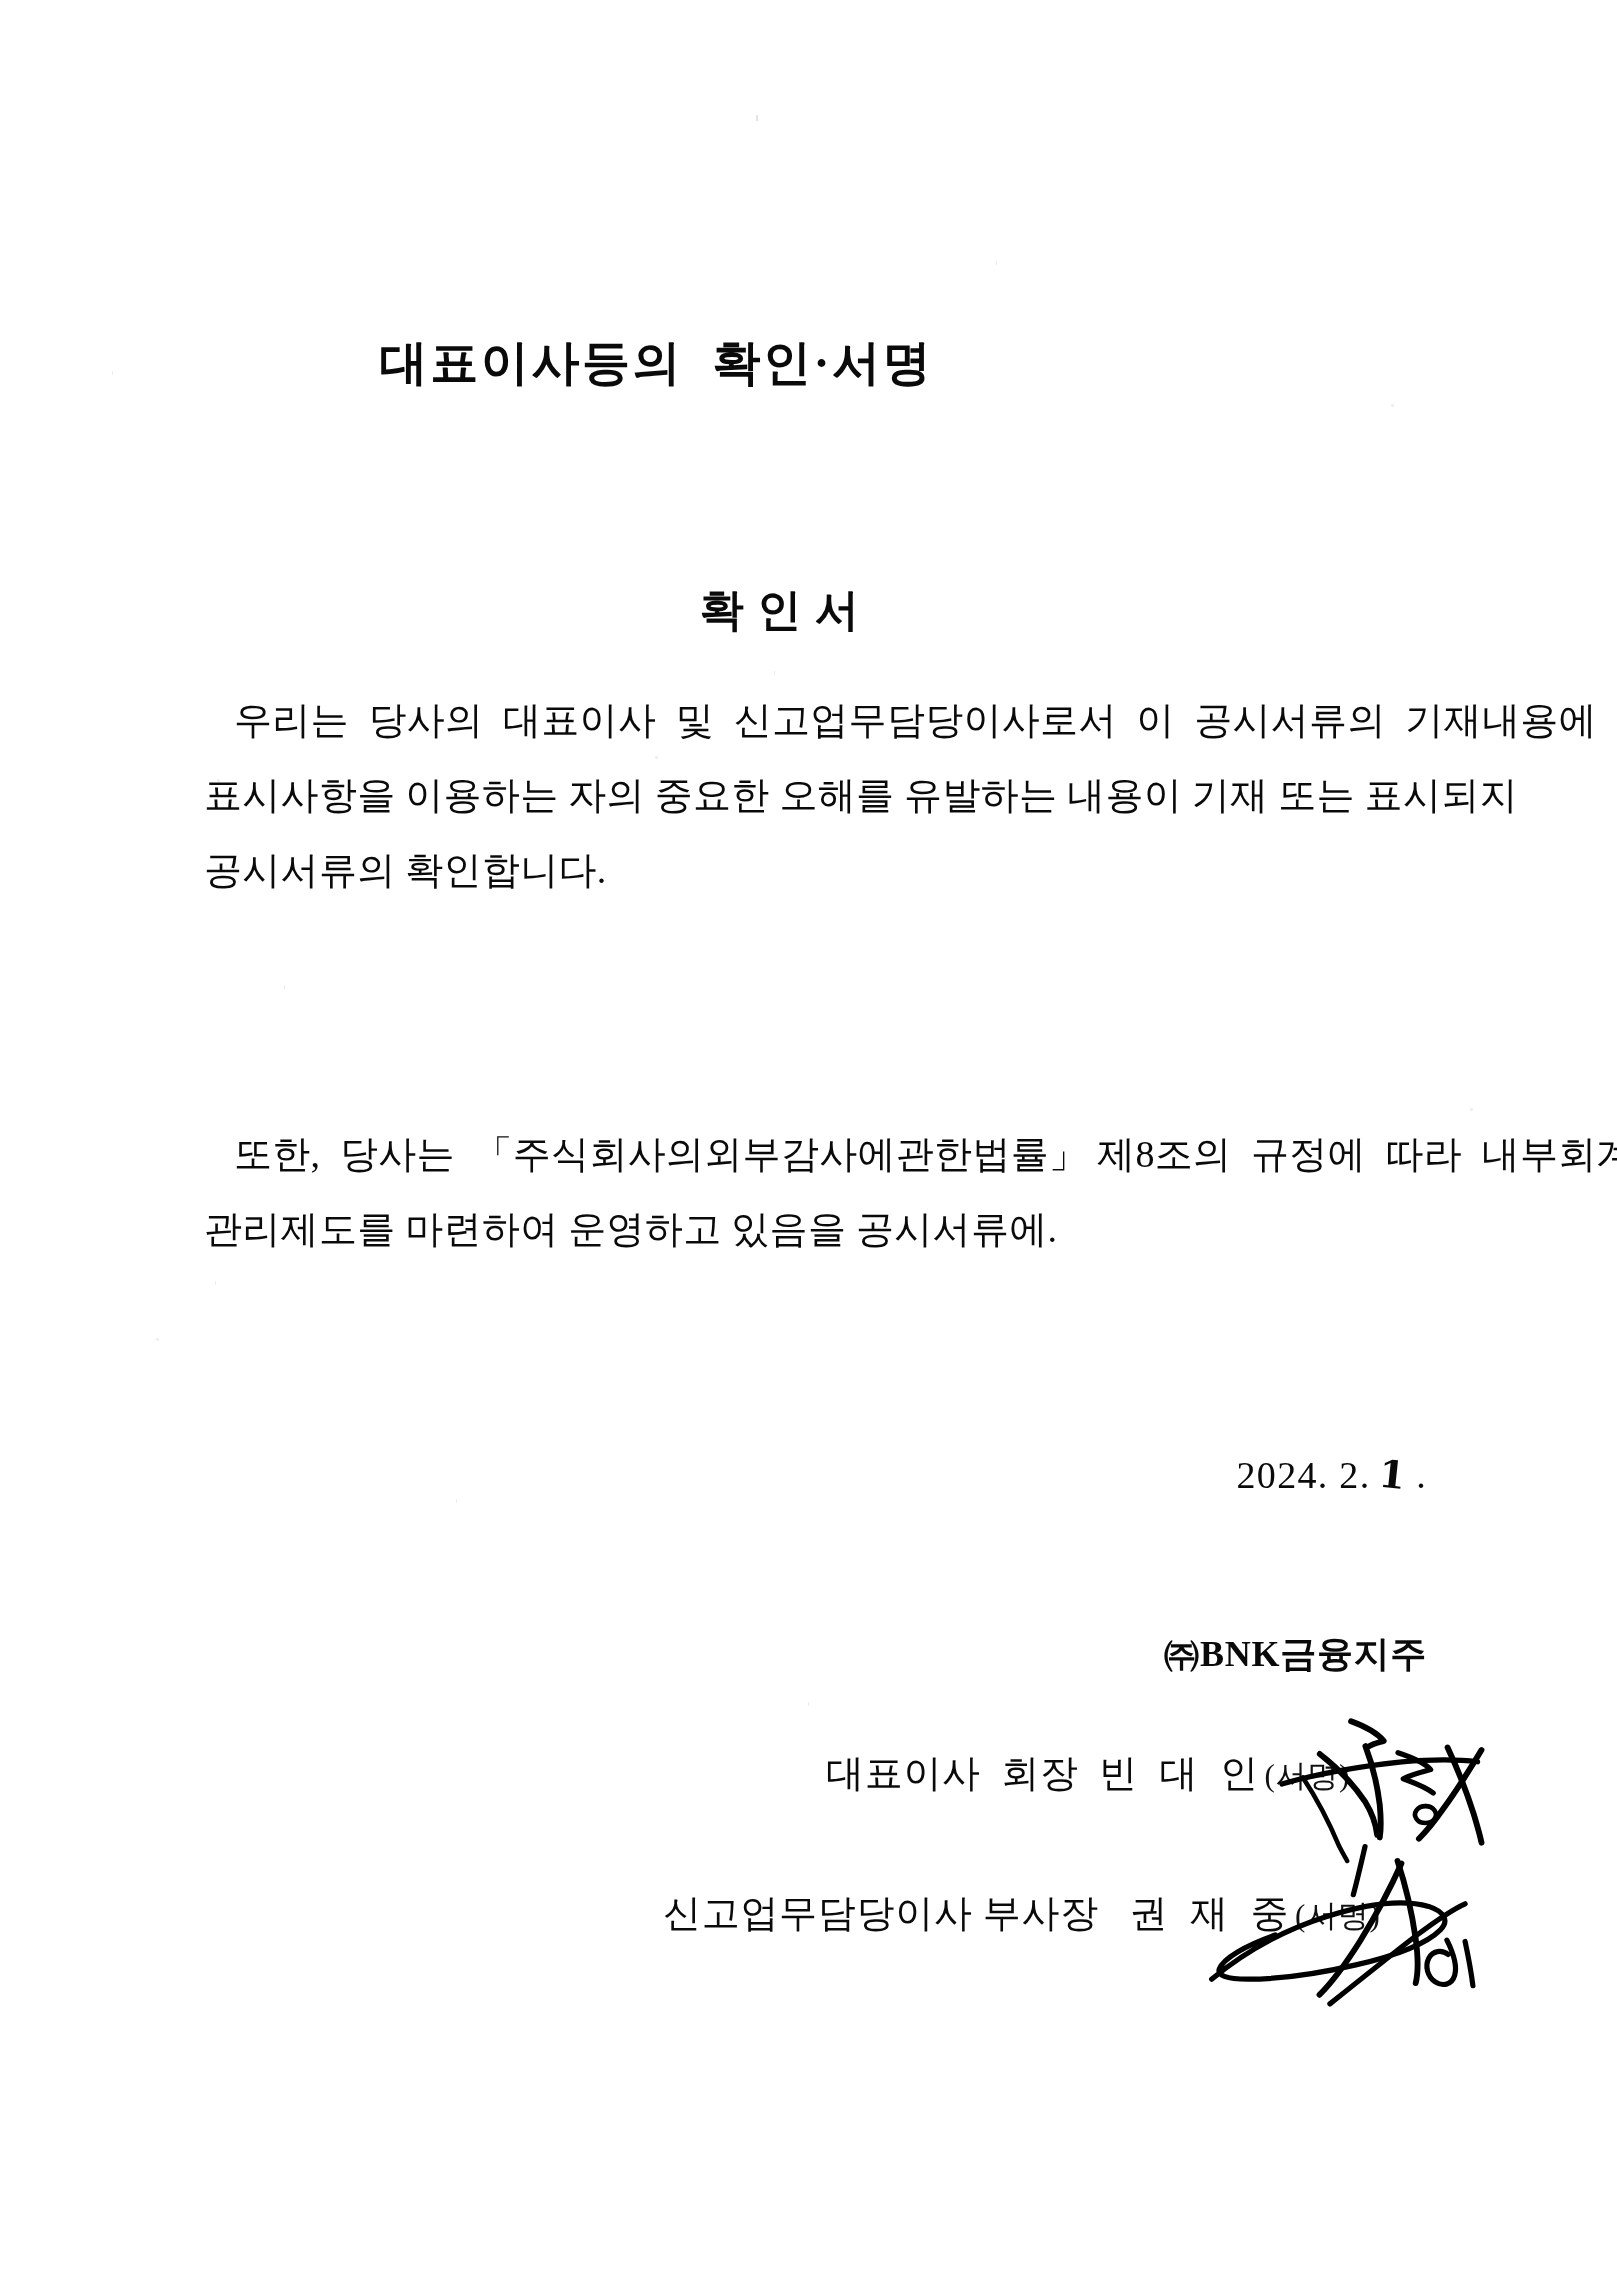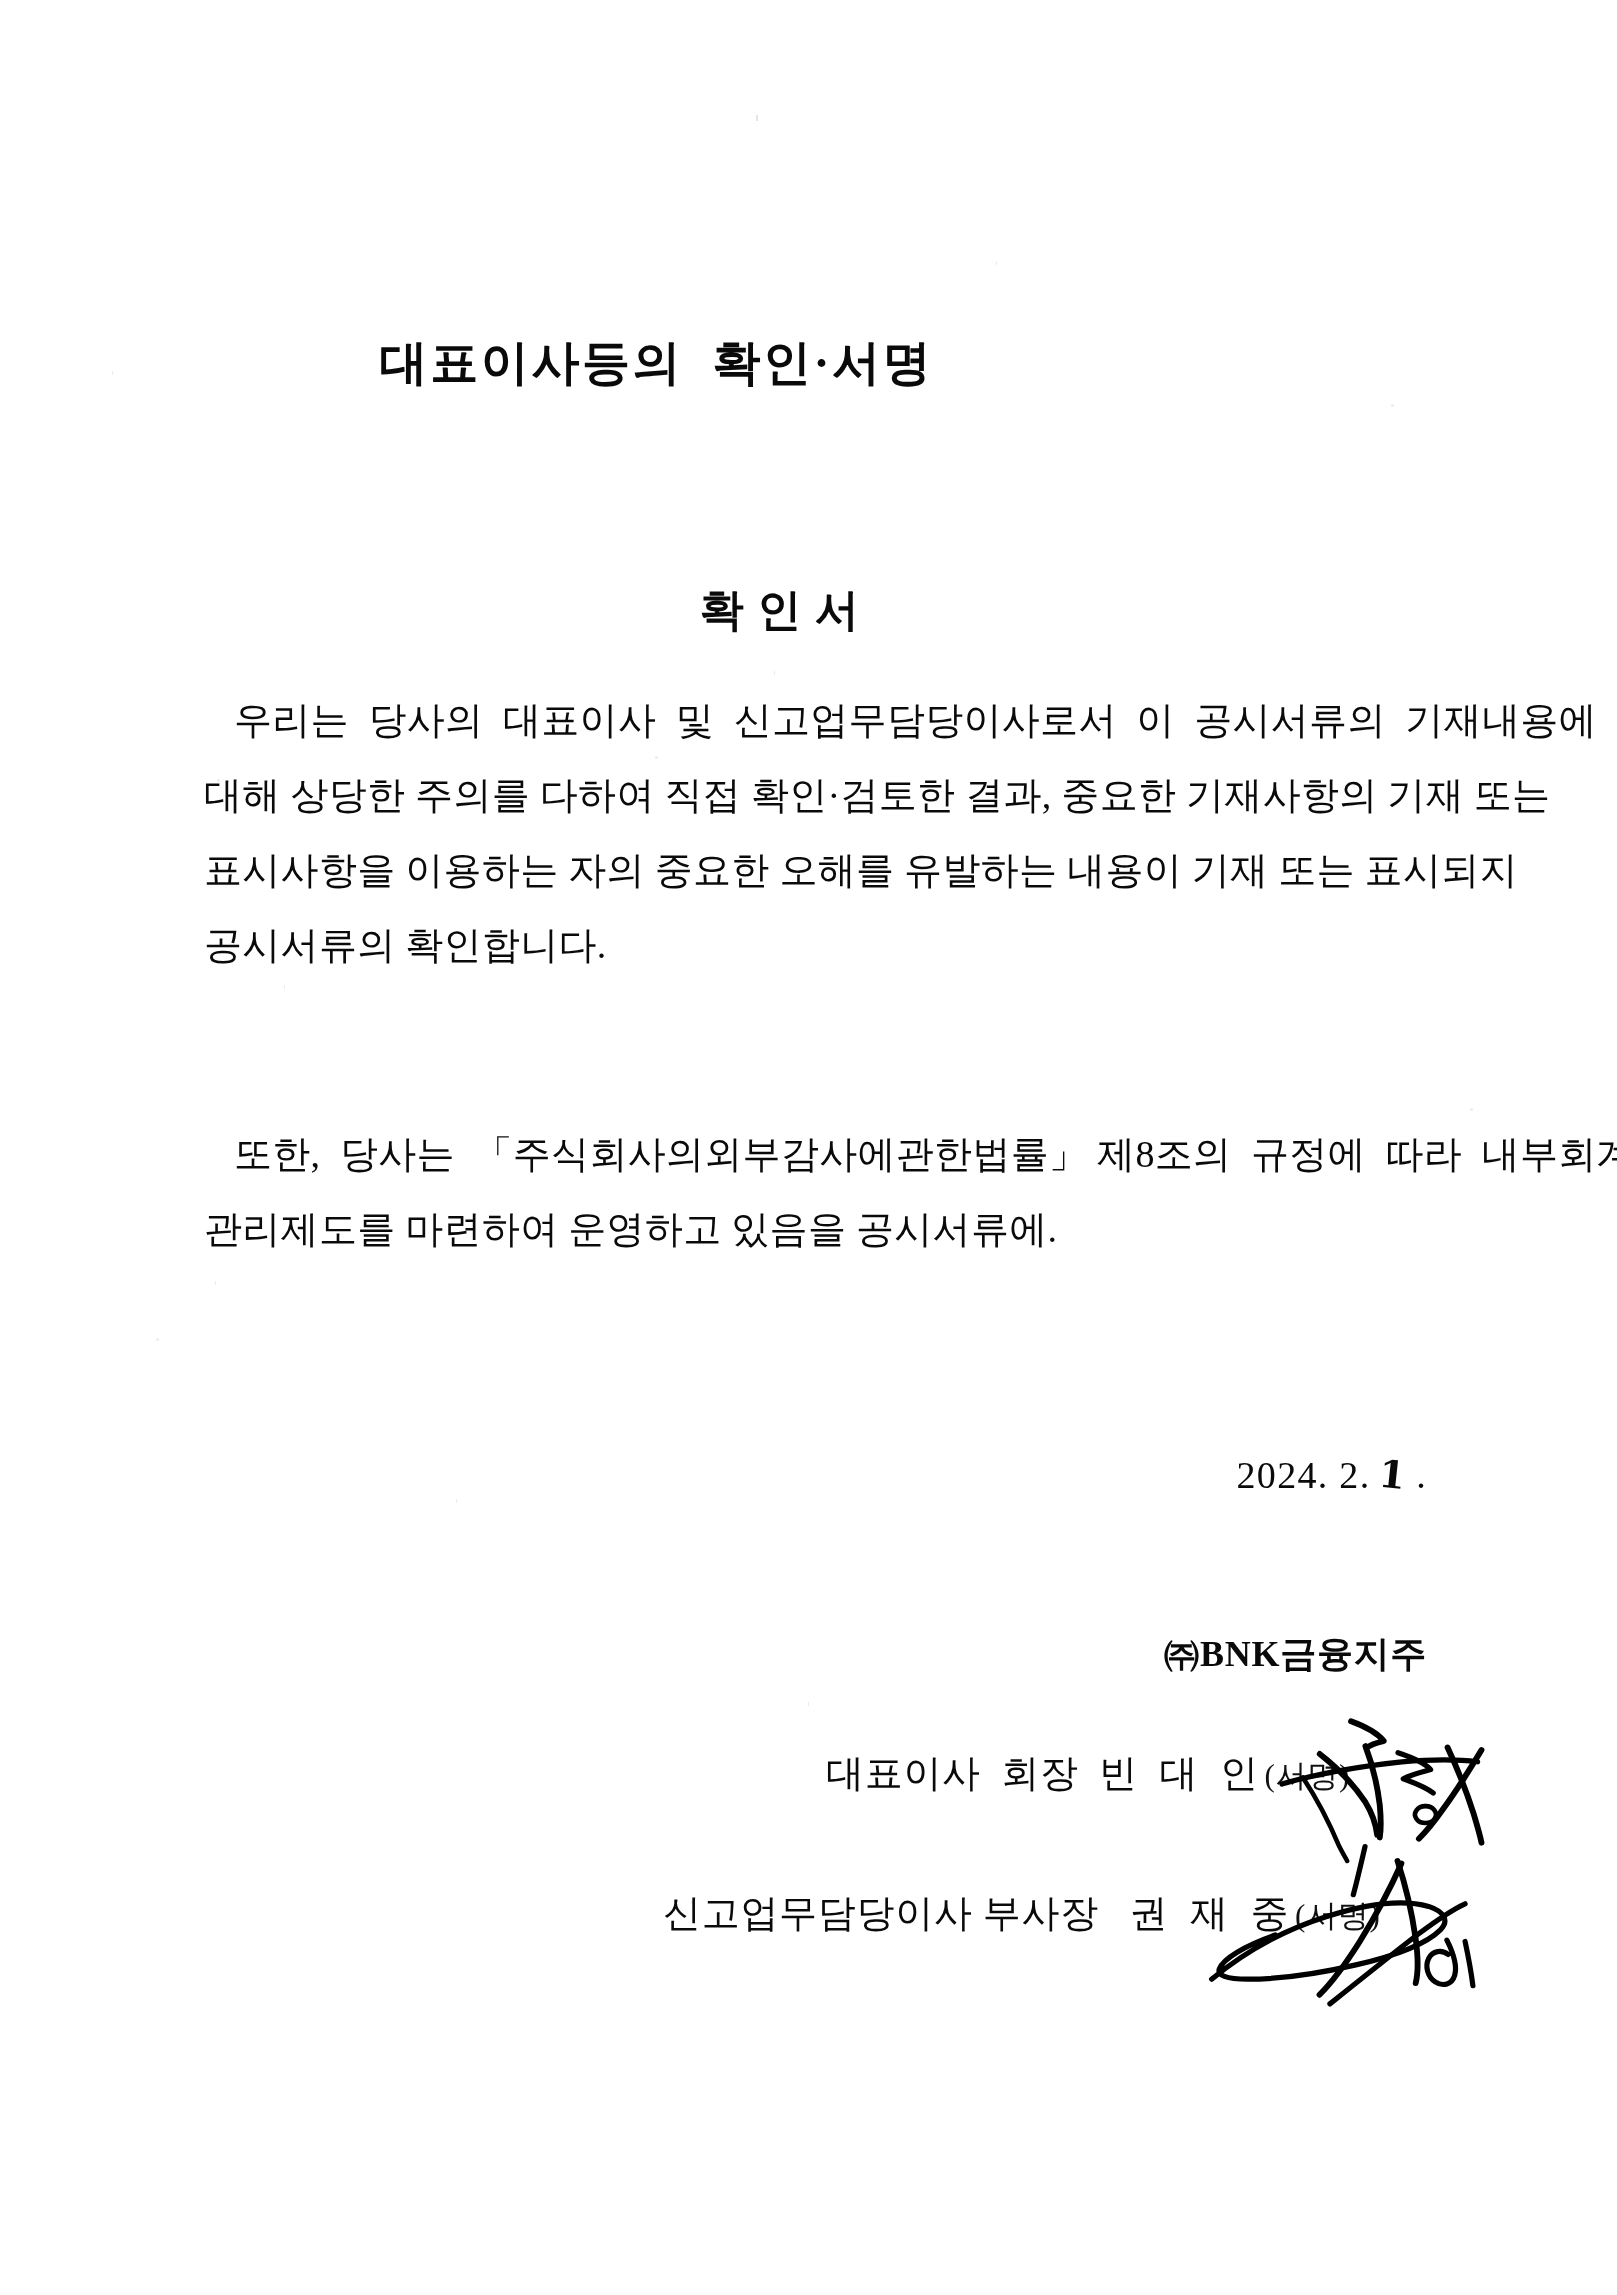--- a/index.html
+++ b/index.html
@@ -153,21 +153,20 @@
   <div class="speckle s3" style="top:1901px; left:691px;"></div>
   <div class="speckle s3" style="top:756px; left:655px;"></div>
   <div class="speckle s2" style="top:1499px; left:456px;"></div>
 
   <div class="doc-title">대표이사등의  확인·서명</div>
 
   <div class="doc-subtitle">확 인 서</div>
 
   <div class="body-block p1">
     <div class="body-line indent">우리는  당사의  대표이사  및  신고업무담당이사로서  이  공시서류의  기재내용에</div>
-    <div class="body-line">대해 상당한 주의를 다하여 직접 확인·검토한 결과, 중요한 기재사항의 기재 또는</div>
     <div class="body-line">표시사항을 이용하는 자의 중요한 오해를 유발하는 내용이 기재 또는 표시되지</div>
     <div class="body-line">공시서류의 확인합니다.</div>
   </div>
 
   <div class="body-block p2">
     <div class="body-line indent">또한,  당사는  「주식회사의외부감사에관한법률」 제8조의  규정에  따라  내부회계</div>
     <div class="body-line">관리제도를 마련하여 운영하고 있음을 공시서류에.</div>
   </div>
 
   <div class="date-row"><span>2024. 2.</span><span class="date-day">1</span><span>.</span></div>

